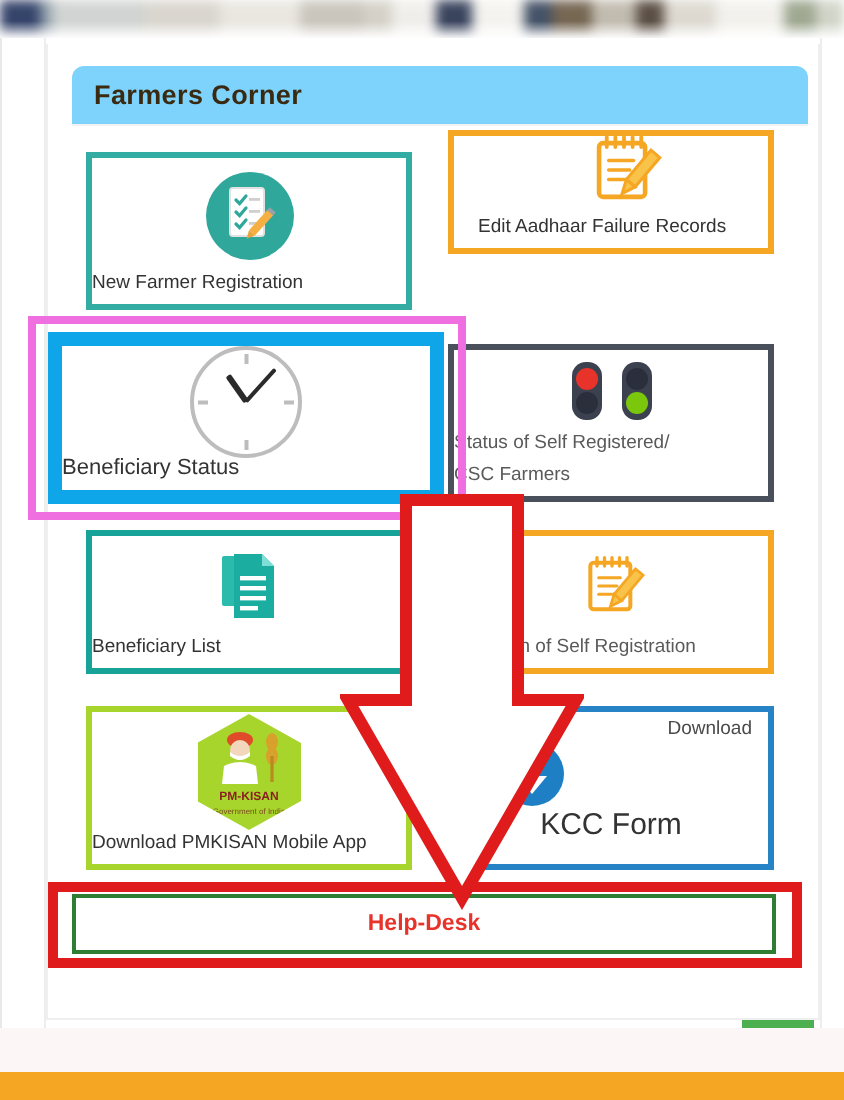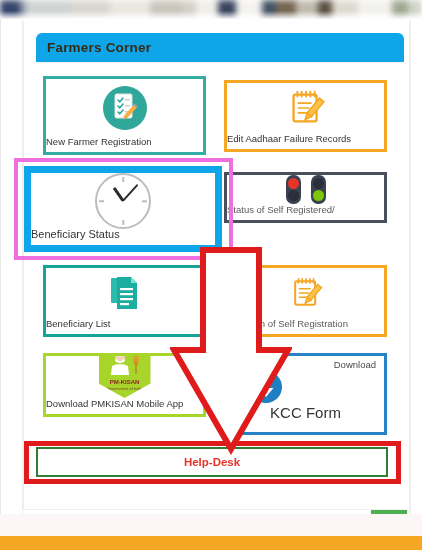--- a/index.html
+++ b/index.html
@@ -55,21 +55,21 @@
 
   
   .panel {
     position:absolute; left:23px; top:22px; width:387px; height:488px;
     background:#fff; border:1px solid #efefef; border-top:none;
   }
 
   
   .fc-header {
     position:absolute; left:36px; top:33px; width:368px; height:29px;
-    background:#0ea5e9;
+    background:#7dd3fc;
     border-radius:6px 6px 0 0;
     display:flex; align-items:center;
     box-shadow: 0 1px 0 rgba(0,0,0,.05);
   }
   .fc-header-title {
     margin-left:11px;
     font-size:13.5px; font-weight:bold; color:#3a2a12;
     letter-spacing:.2px;
   }
 
@@ -84,26 +84,26 @@
   .tile-label {
     width:100%; text-align:left;
     font-size:9.5px; color:#333;
     line-height:11px;
     padding-bottom:5px;
   }
   .tile-icon { flex:1; display:flex; align-items:center; justify-content:center; width:100%; }
 
   
   #tile-new-farmer      { left:43px;  top:76px;  width:163px; height:79px; border:3px solid #33ada3; }
-  #tile-edit-aadhaar    { left:224px; top:80px;  width:163px; height:72px; border:3px solid #f5a623; }
+  #tile-edit-aadhaar    { left:224px; top:65px;  width:163px; height:62px; border:3px solid #f5a623;padding-left:12px; }
   #tile-beneficiary-status { left:24px; top:166px; width:198px; height:86px; border:7px solid #0ea5e9; }
-  #tile-self-reg-status { left:224px; top:172px; width:163px; height:51px; border:3px solid #4a4f5c; }
+  #tile-self-reg-status { left:224px; top:172px; width:163px; height:79px; border:3px solid #4a4f5c; }
   #tile-beneficiary-list{ left:43px;  top:265px; width:163px; height:72px; border:3px solid #17a398; }
   #tile-updation        { left:224px; top:265px; width:163px; height:72px; border:3px solid #f5a623; }
-  #tile-mobile-app      { left:43px;  top:353px; width:163px; height:64px; border:3px solid #a8d52b; }
+  #tile-mobile-app      { left:43px;  top:353px; width:163px; height:82px; border:3px solid #a8d52b; }
   #tile-kcc-form        { left:224px; top:353px; width:163px; height:82px; border:3px solid #2583c6;align-items:center; }
 
   #tile-self-reg-status .tile-label,
   #tile-updation .tile-label { color:#5a5a5a; }
 
   
   #tile-kcc-form { justify-content:flex-start; position:absolute; }
   .kcc-top { width:100%; text-align:right; padding:3px 8px 0 0; font-size:9.5px; color:#4a4a4a; }
   .kcc-mid { flex:1; display:flex; align-items:center; padding-left:22px; width:100%; }
   .kcc-bottom { width:100%; text-align:center; font-size:15px; color:#333; padding-bottom:19px; }
@@ -260,20 +260,21 @@
       <div class="traffic">
         <span class="bulb" style="background:#e8332a;"></span>
         <span class="bulb"></span>
       </div>
       <div class="traffic">
         <span class="bulb"></span>
         <span class="bulb" style="background:#7ac70c;"></span>
       </div>
     </div>
     <div class="tile-label">Status of Self Registered/</div>
+    <div class="tile-label" style="padding-top:0;">CSC Farmers</div>
   </div>
 
   <div class="tile" id="tile-beneficiary-list">
     <div class="tile-icon">
       <svg width="40" height="40" viewBox="0 0 40 40" aria-hidden="true">
         <rect x="6" y="5" width="19" height="25" rx="1" fill="#2bbbad"></rect>
         <path d="M12 4 h14 l6 6 v26 h-20 z" fill="#1aada0"></path>
         <polygon points="26,4 32,10 26,10" fill="#7fded5"></polygon>
         <g fill="#ffffff">
           <rect x="15" y="15" width="13" height="2.2"></rect>

